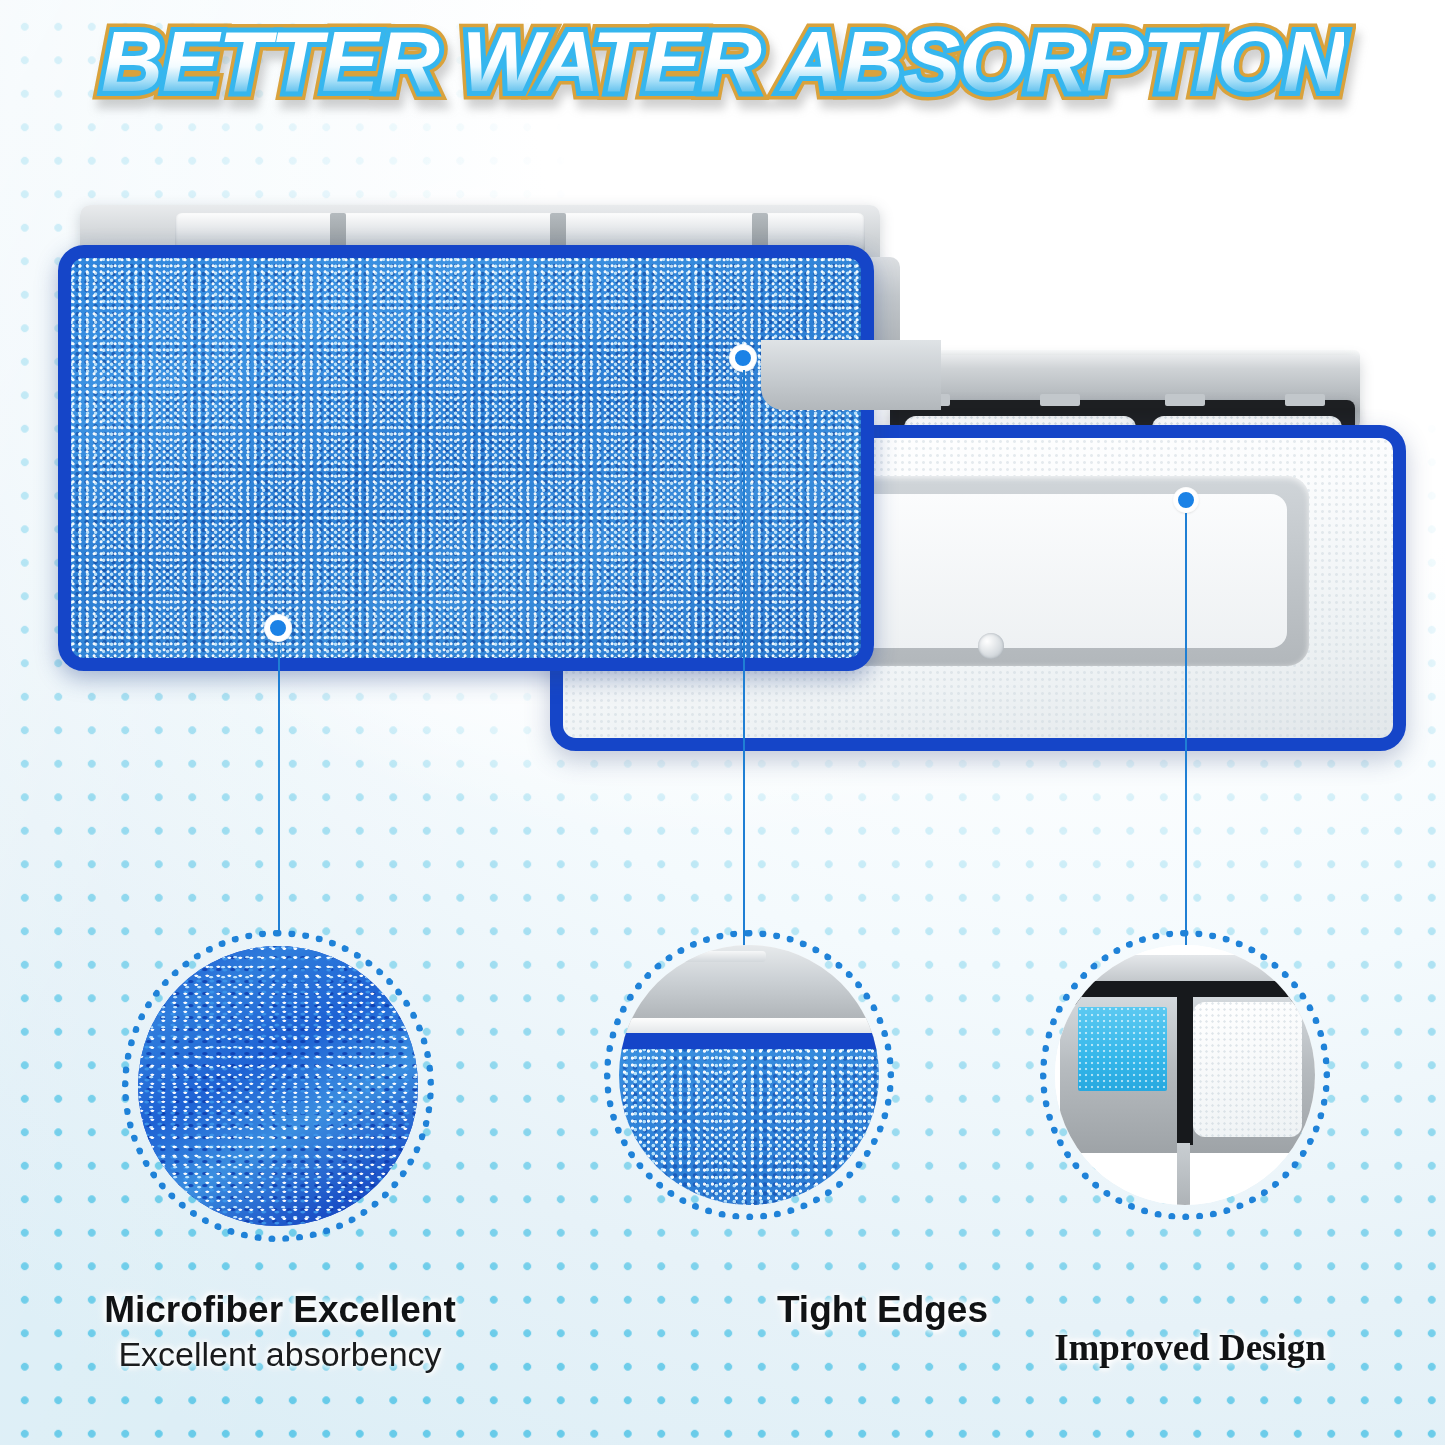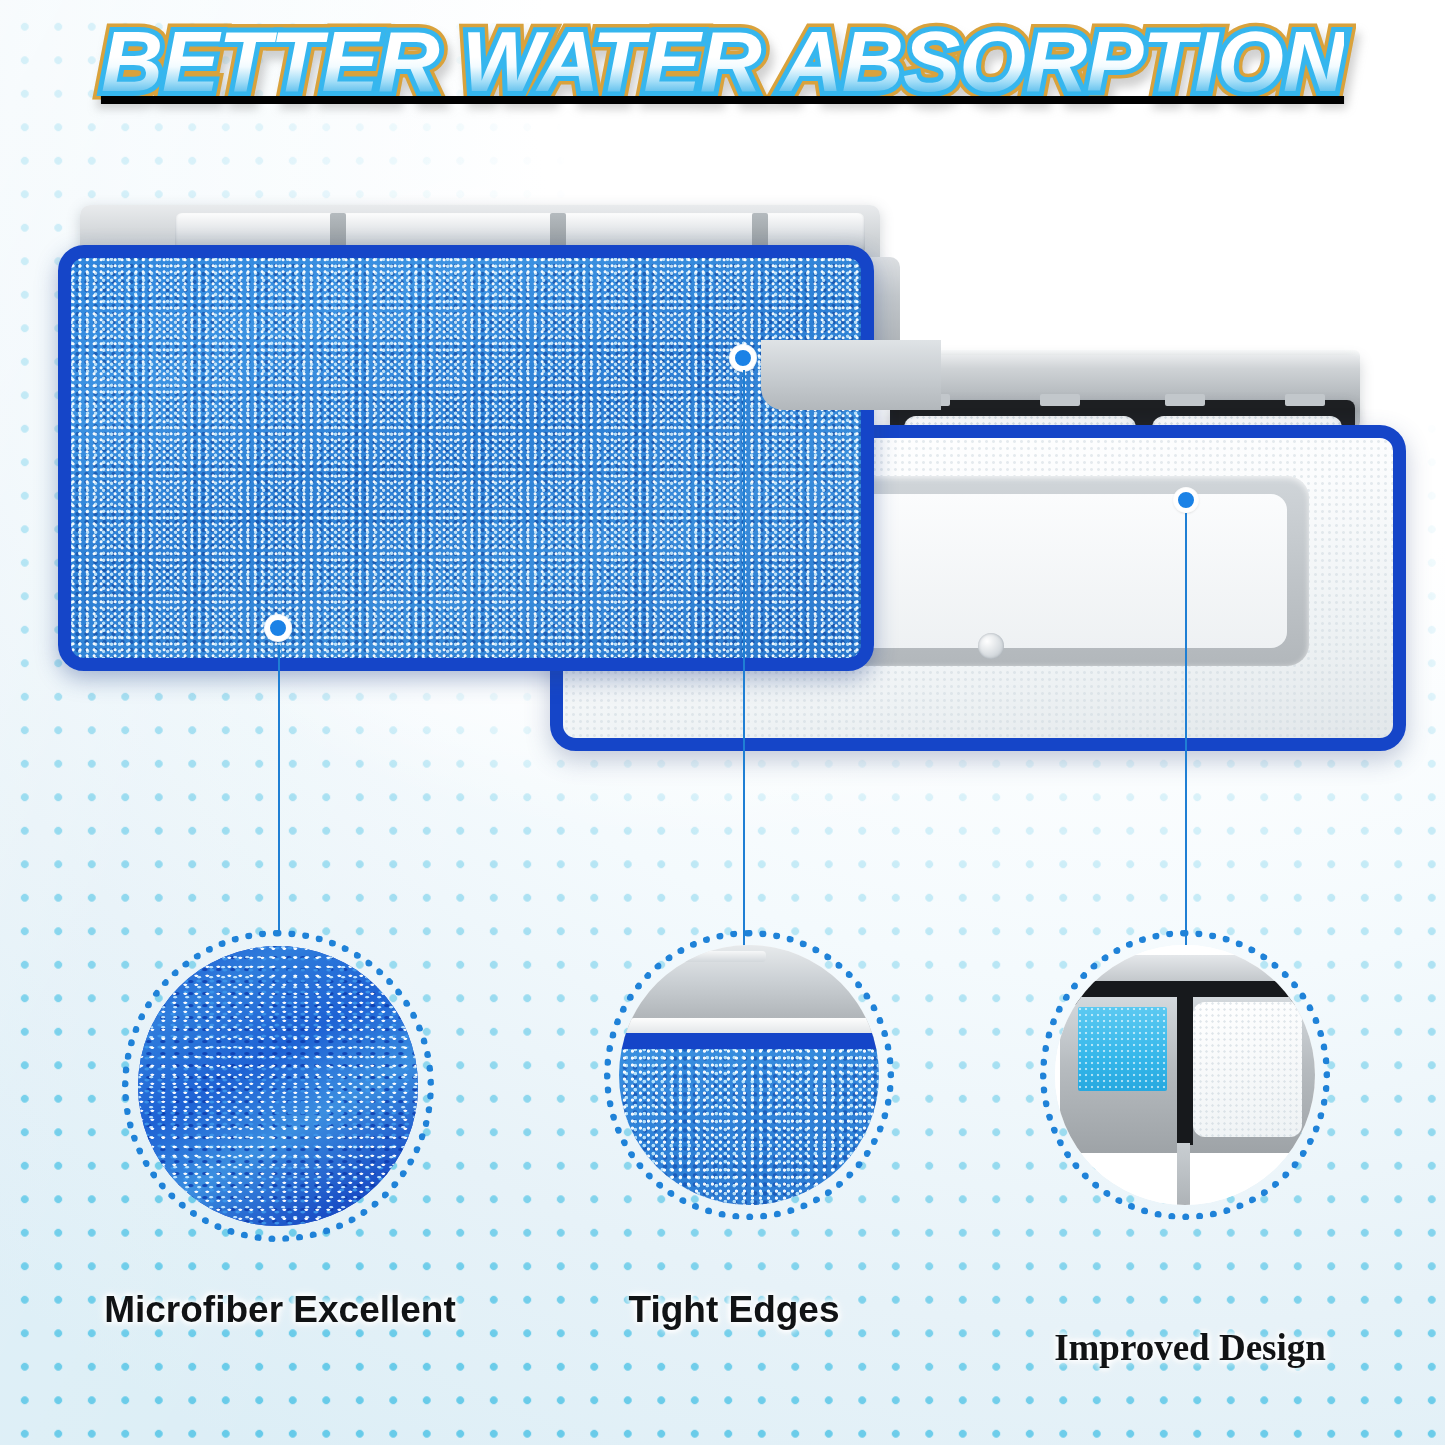--- a/index.html
+++ b/index.html
@@ -29,21 +29,21 @@
     pointer-events:none;}
   
   .bg-glow{position:absolute;left:40px;top:120px;width:1360px;height:790px;
     background:radial-gradient(58% 62% at 48% 45%, rgba(255,255,255,.97) 0%, rgba(255,255,255,.88) 42%, rgba(255,255,255,0) 74%);
     pointer-events:none;}
 
   
   .headline{position:absolute;left:0;top:18px;width:1445px;text-align:center;
     font-size:86px;font-weight:bold;font-style:italic;letter-spacing:-1px;
     line-height:1;white-space:nowrap;}
-  .headline .hl-stack{position:relative;display:inline-block;text-decoration:underline;}
+  .headline .hl-stack{position:relative;display:inline-block;}
   .headline .hl-layer{position:absolute;left:0;top:0;white-space:nowrap;}
   
   .hl-gold{
     -webkit-text-stroke:17px #d9a23c;
     color:#d9a23c;
     filter:drop-shadow(4px 9px 5px rgba(120,120,120,.34));
   }
   
   .hl-blue{
     -webkit-text-stroke:10px #36b6ee;
@@ -274,23 +274,24 @@
     <div class="mag3-black"></div>
     <div class="mag3-body"></div>
     <div class="mag3-cyan"></div>
     <div class="mag3-blackbar"></div>
     <div class="mag3-white"></div>
     <div class="mag3-stem"></div>
   </div>
 
   <div class="label" style="left:35px;top:1288px;width:490px;">
     <div class="t1">Microfiber Excellent</div>
-  </div>
-
-  <div class="label" style="left:504px;top:1288px;width:460px;">
+    <div class="t2">Excellent absorbency</div>
+  </div>
+
+  <div class="label" style="left:528px;top:1288px;width:460px;text-align:right;">
     <div class="t1">Tight Edges</div>
     <div class="t2"></div>
   </div>
 
   <div class="label" style="left:960px;top:1326px;width:460px;font-family:Liberation Serif, serif;">
     <div class="t1">Improved Design</div>
   </div>
 
 </div>
 

